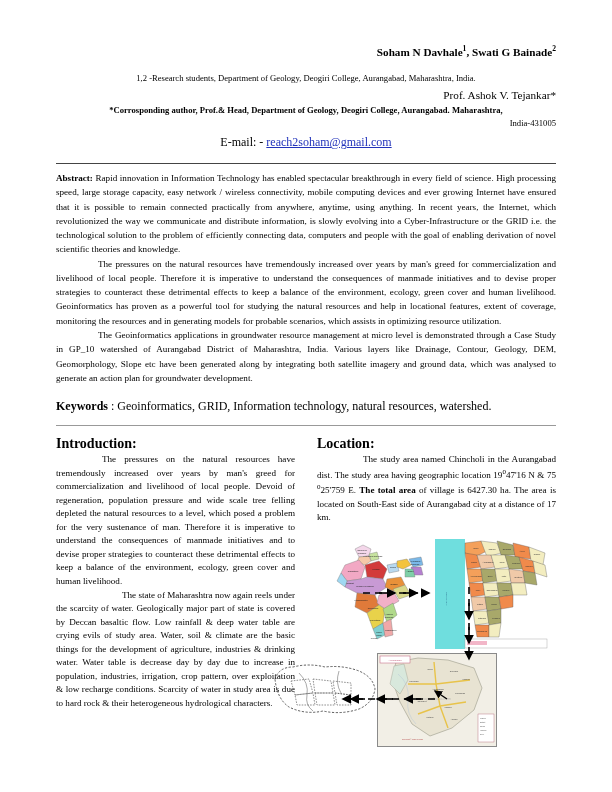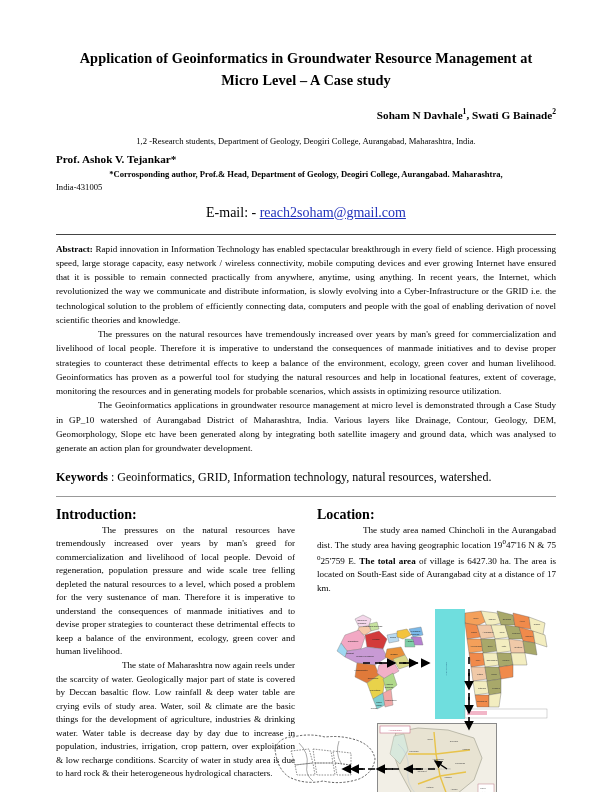--- a/index.html
+++ b/index.html
@@ -42,41 +42,41 @@
     line-height: 1.35;
   }
   .authors sup { font-size: 7.6px; vertical-align: super; }
   .affil {
     text-align: center;
     font-size: 8.6px;
     line-height: 1.45;
     margin-top: 12px;
   }
   .authors2 {
-    text-align: left;
+    text-align: right;
     font-size: 11.2px;
-    font-weight: bold;
+    font-weight: normal;
     margin-top: 5px;
   }
   .affil2 {
     text-align: center;
     font-size: 8.6px;
     line-height: 1.5;
     margin-top: 3px;
     font-weight: bold;
   }
   .affil3 {
-    text-align: left;
+    text-align: right;
     font-size: 8.6px;
     line-height: 1.5;
   }
   .email-line {
     text-align: center;
-    font-size: 14px;
-    margin-top: 11px;
+    font-size: 12px;
+    margin-top: 5px;
   }
   .email-link {
     color: #2233bb;
     text-decoration: underline;
   }
 
   
   hr.rule-dark {
     border: none;
     border-top: 1px solid #444;
@@ -161,21 +161,20 @@
   svg { display: block; }
 
   
   .arrow-svg { position: absolute; left: 0; top: 0; pointer-events: none; }
 </style>
 </head>
 <body>
 
 <div class="page">
 
-  <div class="title">Application of Geoinformatics in Groundwater Resource Management at Micro Level – A Case study</div>
 
   <div class="authors">
     <span>Soham N Davhale</span><sup>1</sup><span>, Swati G Bainade</span><sup>2</sup>
   </div>
 
   <div class="affil">1,2 -Research students, Department of Geology, Deogiri College, Aurangabad, Maharashtra, India.</div>
 
   <div class="authors2">Prof. Ashok V. Tejankar*</div>
 
   <div class="affil2">*Corrosponding author, Prof.&amp; Head, Department of Geology, Deogiri College, Aurangabad. Maharashtra,</div>

